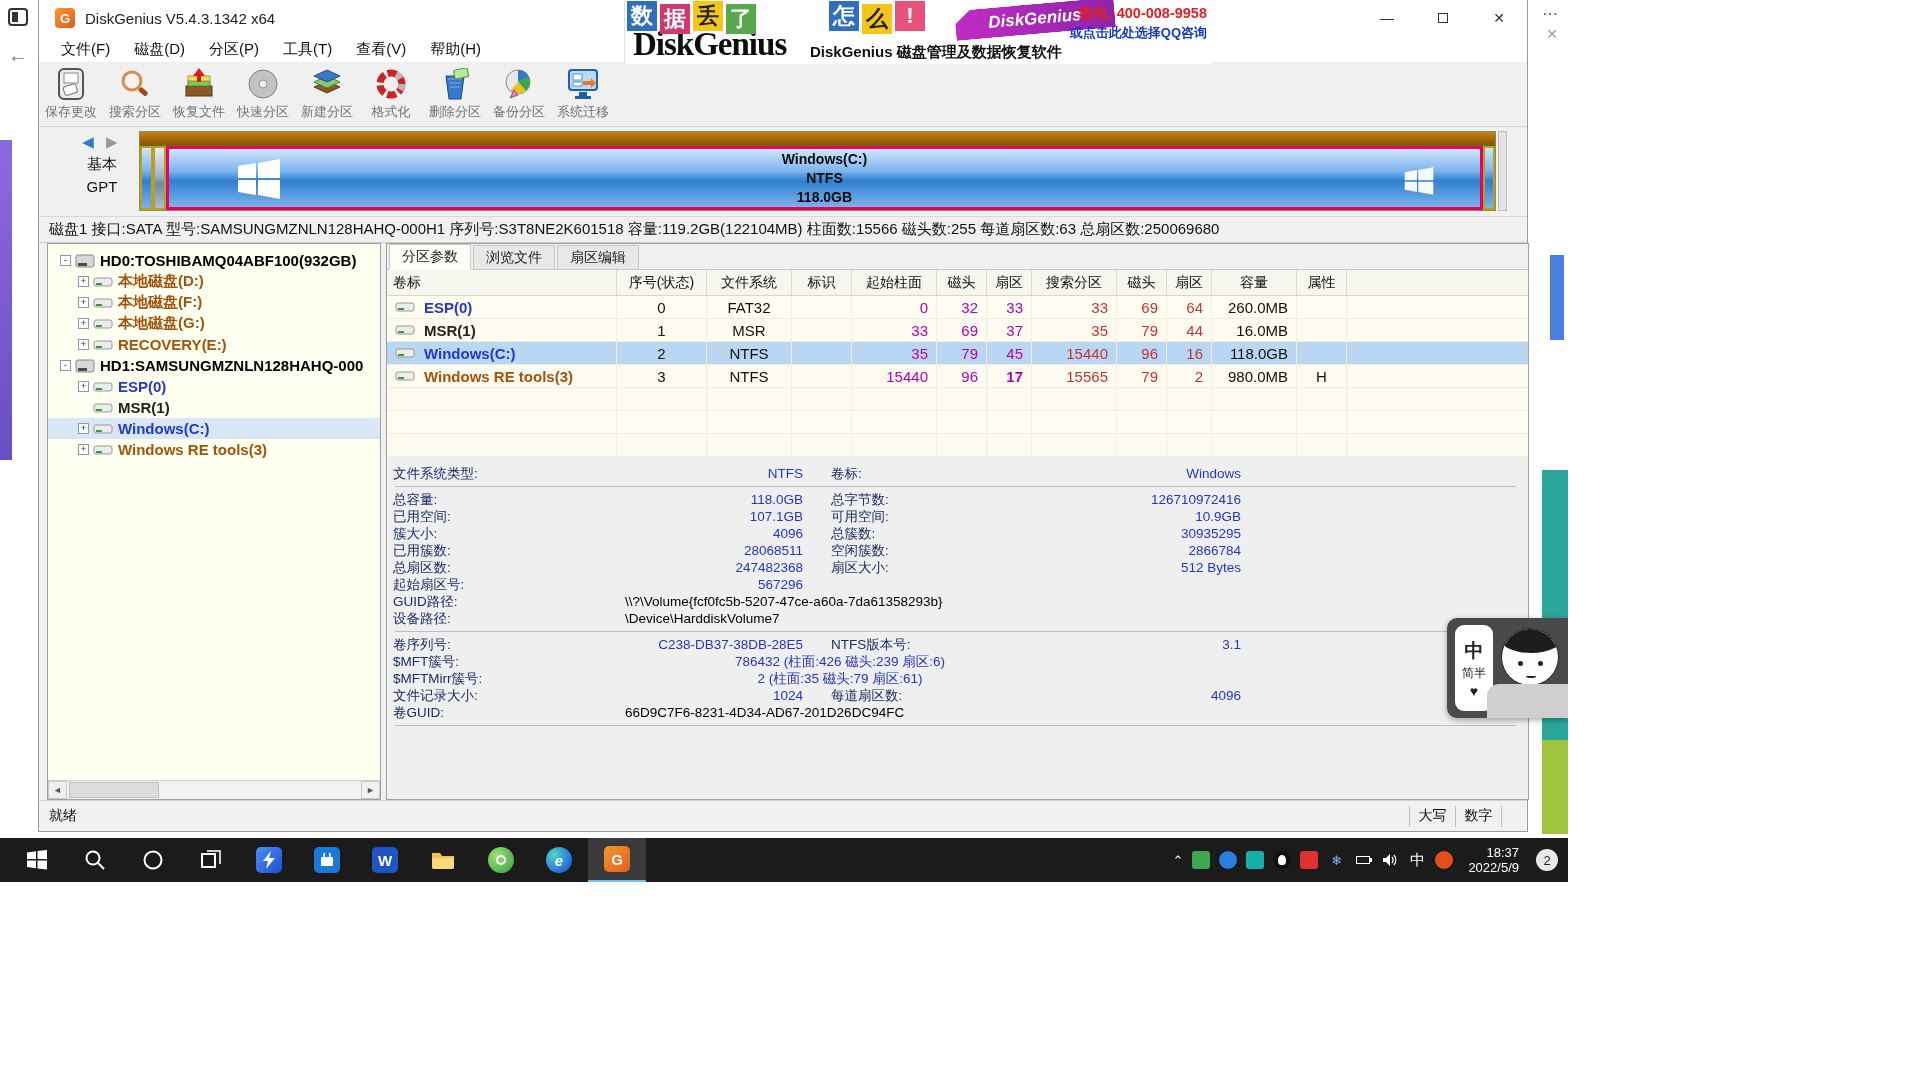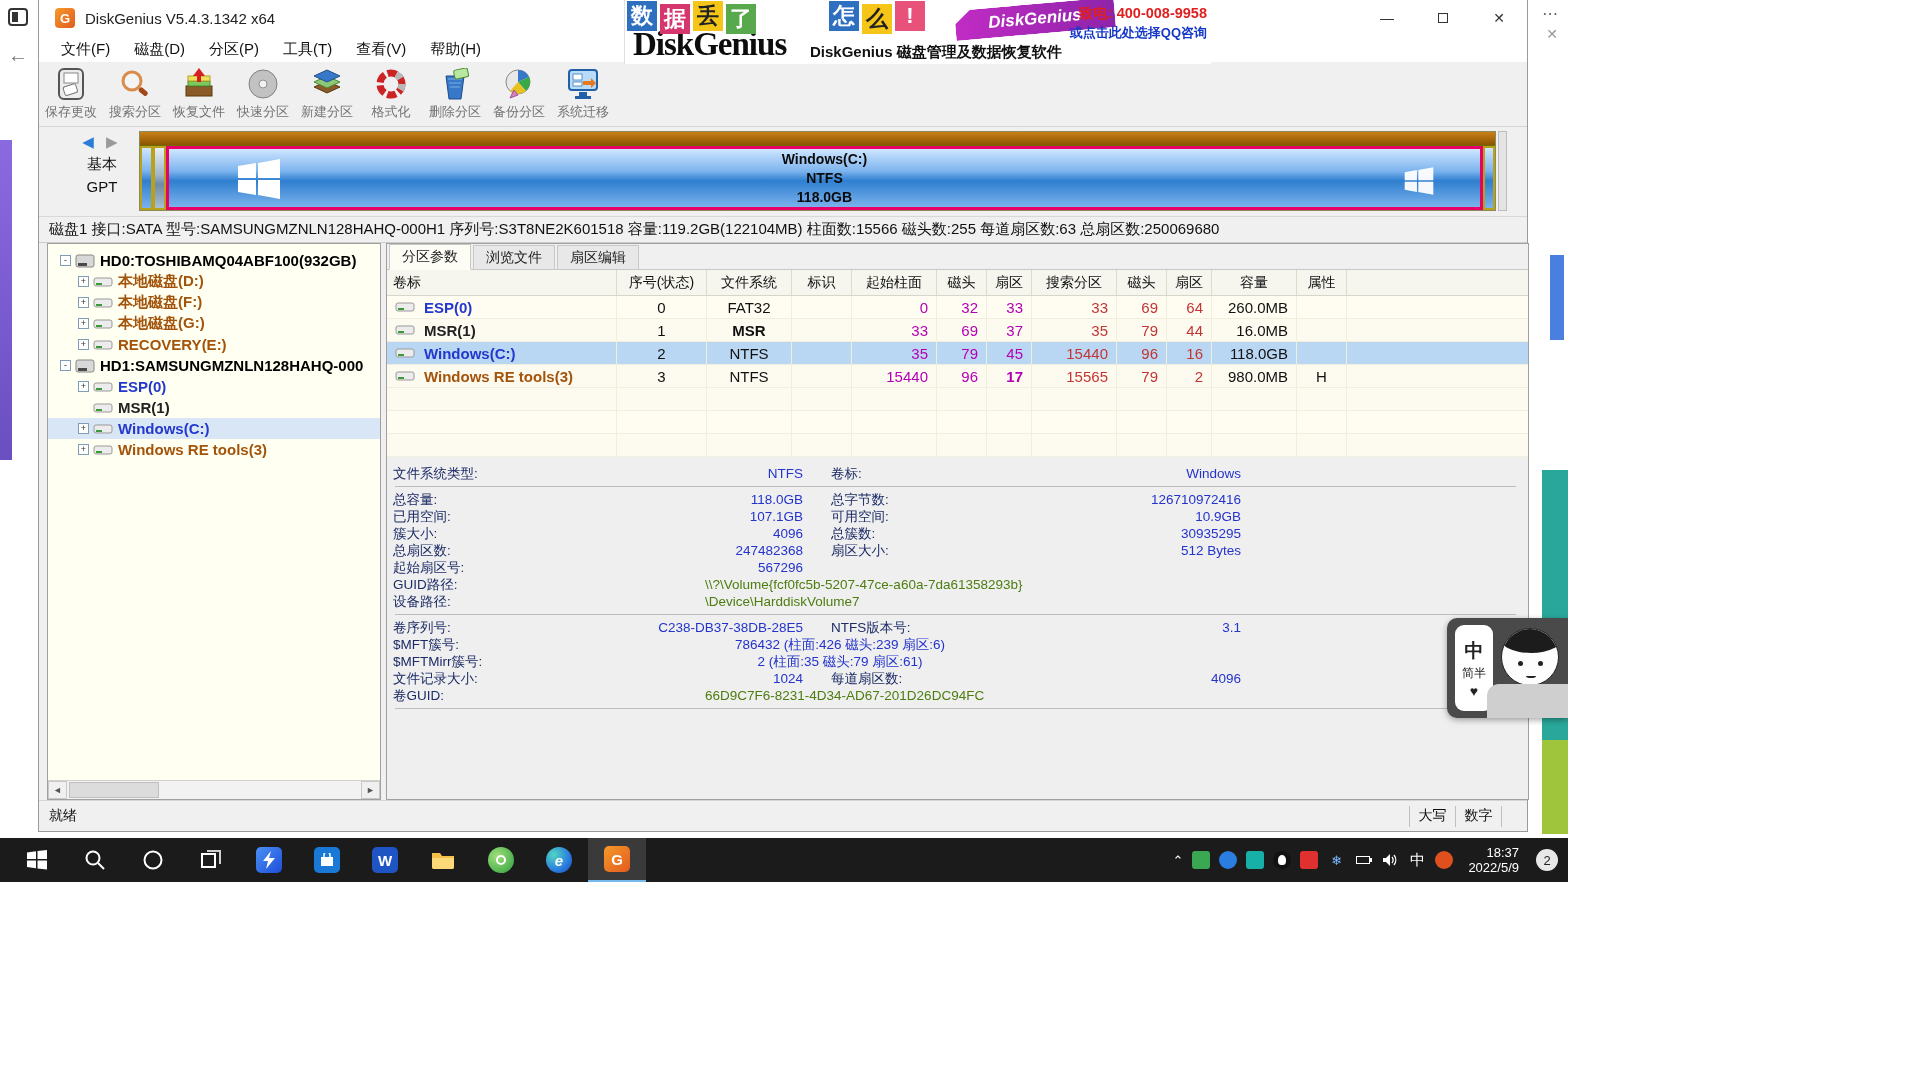--- a/index.html
+++ b/index.html
@@ -108,21 +108,21 @@
   .cell.r{justify-content:flex-end}.cell.c{justify-content:center}
   .vol-name{font-weight:bold;margin-left:4px}
   .col-start{color:#b400b4}.col-end{color:#c23535}
   
   .details{position:absolute;left:0;top:213px;width:100%;height:344px;background:#efefef;padding:8px 0 0 6px;font-size:13.5px;overflow:hidden}
   .drow{height:17px;display:flex;align-items:center;white-space:nowrap}
   .dl{width:232px;color:#1c2b66}
   .dv{width:178px;text-align:right;color:#2433cc}
   .dl2{margin-left:28px;width:120px;color:#1c2b66}
   .dv2{width:290px;text-align:right;color:#2433cc}
-  .dvw{margin-left:80px;color:#4d7c0f}
+  .dvw{color:#000000}
   .dvm{width:430px;text-align:center;color:#2433cc}
   .dsep{height:1px;background:#bdbdbd;margin:4px 12px 4px 2px}
   .analyze-row{display:flex;align-items:center;height:32px;margin-top:4px}
   .analyze-btn{width:72px;height:24px;background:linear-gradient(180deg,#fdfdfd,#e7e7e7);border:1px solid #979797;
        font-size:14px;color:#111;display:flex;align-items:center;justify-content:center}
   .alloc-label{margin-left:14px;color:#1c2b66;font-size:14px}
   .clip-row{display:flex;height:20px;align-items:center;margin-top:6px}
   .clip-row .lab{width:250px;color:#1c2b66;font-size:14px}
   .clip-row .val{color:#2433cc;font-size:14px}
 
@@ -511,21 +511,21 @@
             <div class="cell " style="width: 230px;">
               <span class="tico">
                 <svg width="20" height="14" viewBox="0 0 20 14">
                   <rect x="1" y="3" width="18" height="8" rx="2" fill="#ececec" stroke="#999"></rect>
                   <rect x="3" y="8" width="6" height="2" fill="#3a9a3a"></rect>
                 </svg>
               </span>
               <span class="vol-name c-dark">MSR(1)</span>
             </div>
             <div class="cell c" style="width: 90px;">1</div>
-            <div class="cell c" style="width: 85px; font-weight: bold;">MSR</div>
+            <div class="cell c" style="width: 85px;">MSR</div>
             <div class="cell c" style="width: 60px;"></div>
             <div class="cell r col-start" style="width: 85px;">33</div>
             <div class="cell r col-start" style="width: 50px;">69</div>
             <div class="cell r col-start" style="width: 45px;">37</div>
             <div class="cell r col-end" style="width: 85px;">35</div>
             <div class="cell r col-end" style="width: 50px;">79</div>
             <div class="cell r col-end" style="width: 45px;">44</div>
             <div class="cell r" style="width: 85px;">16.0MB</div>
             <div class="cell c" style="width: 50px;"></div>
           </div>
@@ -637,20 +637,26 @@
             <span class="dl2">可用空间:</span>
             <span class="dv2">10.9GB</span>
           </div>
           <div class="drow">
             <span class="dl">簇大小:</span>
             <span class="dv">4096</span>
             <span class="dl2">总簇数:</span>
             <span class="dv2">30935295</span>
           </div>
           <div class="drow">
+            <span class="dl">已用簇数:</span>
+            <span class="dv">28068511</span>
+            <span class="dl2">空闲簇数:</span>
+            <span class="dv2">2866784</span>
+          </div>
+          <div class="drow">
             <span class="dl">总扇区数:</span>
             <span class="dv">247482368</span>
             <span class="dl2">扇区大小:</span>
             <span class="dv2">512 Bytes</span>
           </div>
           <div class="drow">
             <span class="dl">起始扇区号:</span>
             <span class="dv">567296</span>
           </div>
           <div class="drow">

